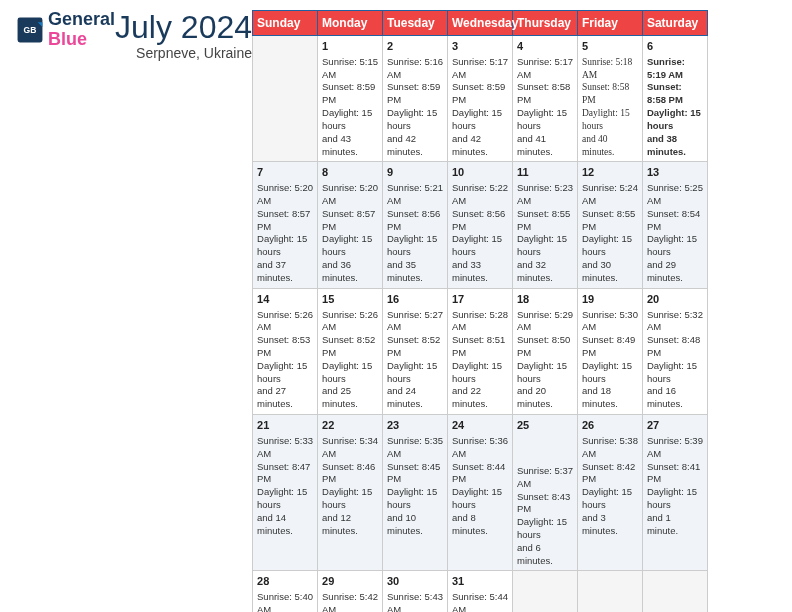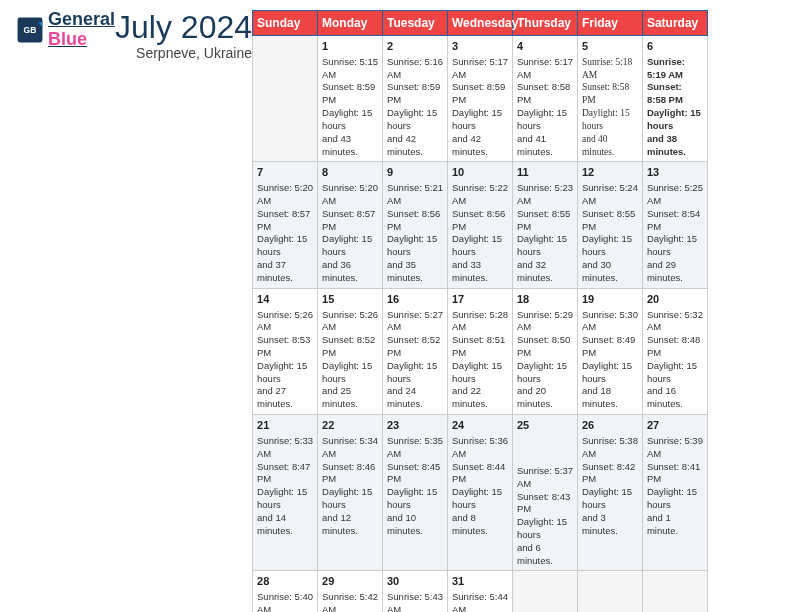--- a/index.html
+++ b/index.html
@@ -26,21 +26,20 @@
     .logo {
       display: flex;
       align-items: center;
       gap: 4px;
     }
     .logo-text {
       font-size: 18px;
       font-weight: bold;
       color: #1a3a5c;
       line-height: 1.1;
-      text-decoration: underline;
     }
     .logo-text span {
       color: #ec4899;
     }
     .logo-icon {
       width: 28px;
       height: 28px;
     }
     .title-block {
       text-align: right;

